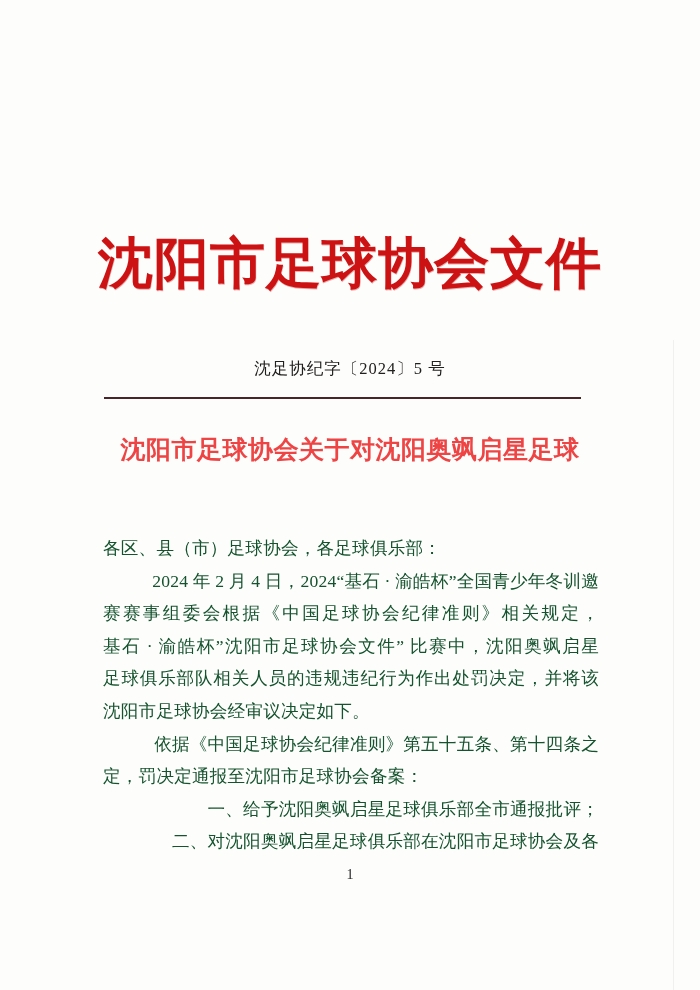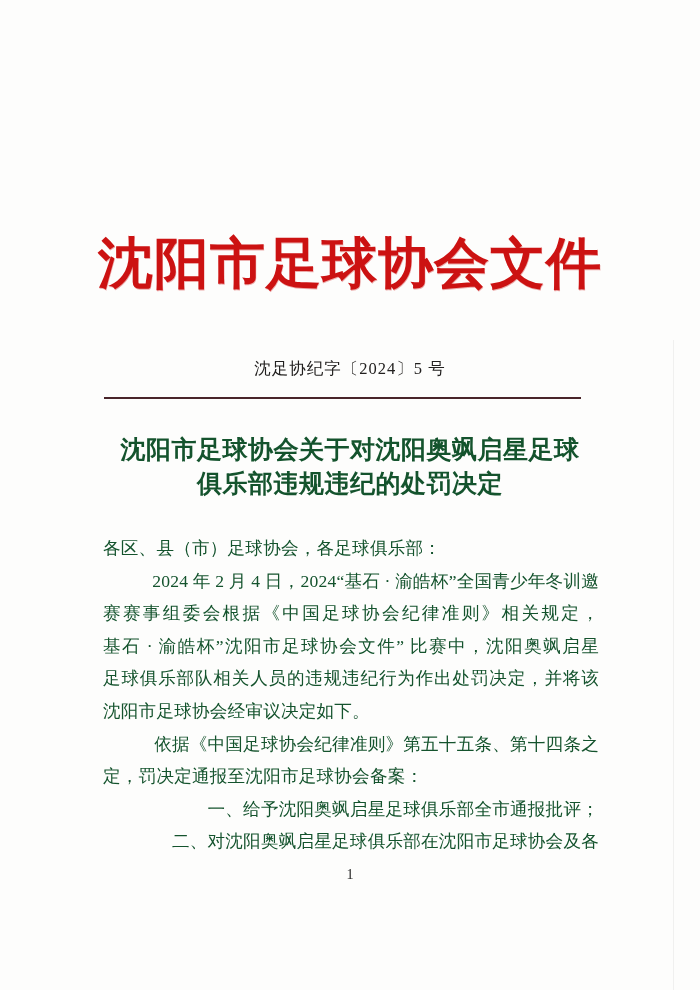--- a/index.html
+++ b/index.html
@@ -57,21 +57,21 @@
     background: #49252a;
   }
   .doc-title {
     position: absolute;
     top: 433px;
     left: 40px;
     width: 620px;
     text-align: center;
     font-size: 25px;
     font-weight: bold;
-    color: #14532d;
+    color: #ef4444;
     line-height: 34px;
     letter-spacing: 0.5px;
   }
   .body-text {
     position: absolute;
     top: 532px;
     left: 103px;
     width: 496px;
     font-size: 17.6px;
     color: #14532d;
@@ -110,21 +110,20 @@
   <div class="scan-edge"></div>
 
   <div class="red-header">沈阳市足球协会文件</div>
 
   <div class="doc-number">沈足协纪字〔2024〕5 号</div>
 
   <div class="rule-line"></div>
 
   <div class="doc-title">
     <div>沈阳市足球协会关于对沈阳奥飒启星足球</div>
-    <div>俱乐部违规违纪的处罚决定</div>
   </div>
 
   <div class="body-text">
     <div class="line">各区、县（市）足球协会，各足球俱乐部：</div>
     <div class="line ind j">2024 年 2 月 4 日，2024“基石 · 渝皓杯”全国青少年冬训邀请</div>
     <div class="line j">赛赛事组委会根据《中国足球协会纪律准则》相关规定，对“2024</div>
     <div class="line j">基石 · 渝皓杯”沈阳市足球协会文件” 比赛中，沈阳奥飒启星</div>
     <div class="line j">足球俱乐部队相关人员的违规违纪行为作出处罚决定，并将该处</div>
     <div class="line">沈阳市足球协会经审议决定如下。</div>
     <div class="line ind j">依据《中国足球协会纪律准则》第五十五条、第十四条之规</div>

